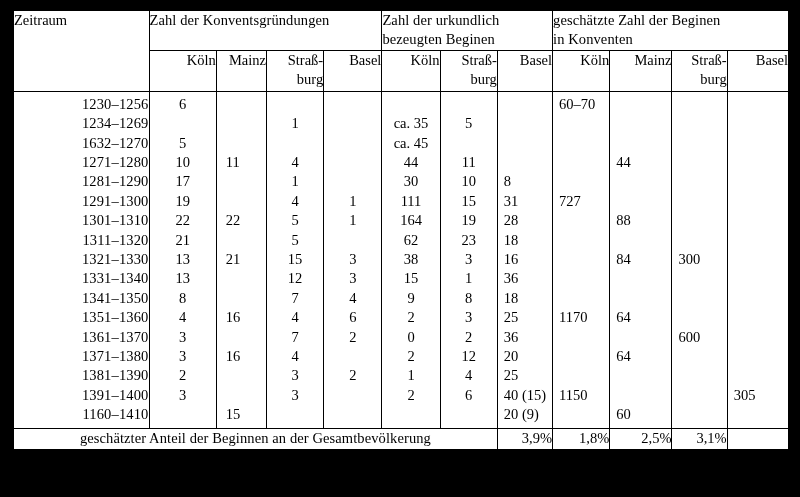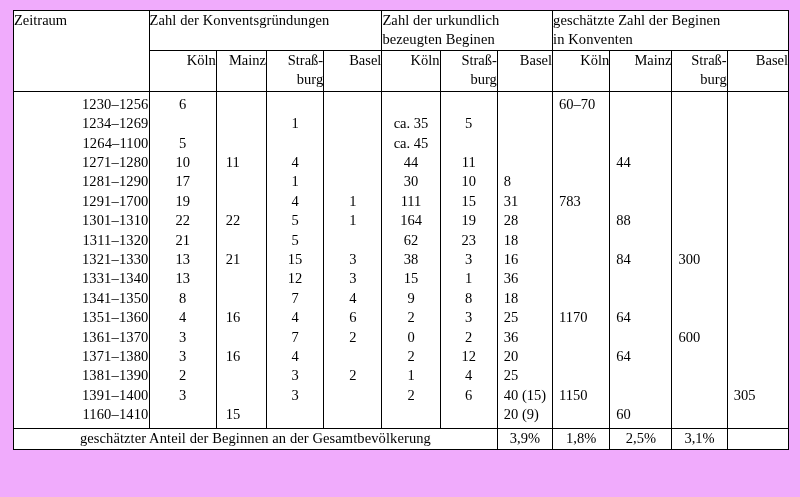--- a/index.html
+++ b/index.html
@@ -12,21 +12,21 @@
     height: 497px;
     font-family: "Liberation Serif", "DejaVu Serif", serif;
     color: #000000;
     overflow: hidden;
   }
 
   #page {
     position: relative;
     width: 800px;
     height: 497px;
-    background: #f0abfc;
+    background: #000000;
   }
 
   
   .tbl-wrap {
     position: absolute;
     left: 13px;
     top: 10px;
     width: 776px;
   }
 
@@ -102,21 +102,21 @@
 
   
   .f-label {
     text-align: center;
     padding: 4px 6px 4px 7px;
     font-size: 15px;
     line-height: 20px;
     letter-spacing: 0.1px;
   }
   .f-val {
-    text-align: center;
+    text-align: right;
     padding: 4px 4px 4px 7px;
     font-size: 15px;
     line-height: 20px;
   }
 </style>
 </head>
 <body>
 
 <div id="page">
   <div class="tbl-wrap">
@@ -157,24 +157,24 @@
           <th class="h-city">Basel</th>
         </tr>
       </thead>
 
       <tbody>
         <tr>
           <td class="body-cell col-period">
             <div class="stack">
                 <div>1230–1256</div>
                 <div>1234–1269</div>
-                <div>1264–1100</div>
+                <div>1632–1270</div>
                 <div>1271–1280</div>
                 <div>1281–1290</div>
-                <div>1291–1700</div>
+                <div>1291–1300</div>
                 <div>1301–1310</div>
                 <div>1311–1320</div>
                 <div>1321–1330</div>
                 <div>1331–1340</div>
                 <div>1341–1350</div>
                 <div>1351–1360</div>
                 <div>1361–1370</div>
                 <div>1371–1380</div>
                 <div>1381–1390</div>
                 <div>1391–1400</div>
@@ -328,21 +328,21 @@
                 <div>20 (9)</div>
               </div>
           </td>
           <td class="body-cell col-left-s">
             <div class="stack">
                 <div>60–70</div>
                 <div class="blank"></div>
                 <div class="blank"></div>
                 <div class="blank"></div>
                 <div class="blank"></div>
-                <div>783</div>
+                <div>727</div>
                 <div class="blank"></div>
                 <div class="blank"></div>
                 <div class="blank"></div>
                 <div class="blank"></div>
                 <div class="blank"></div>
                 <div>1170</div>
                 <div class="blank"></div>
                 <div class="blank"></div>
                 <div class="blank"></div>
                 <div>1150</div>

